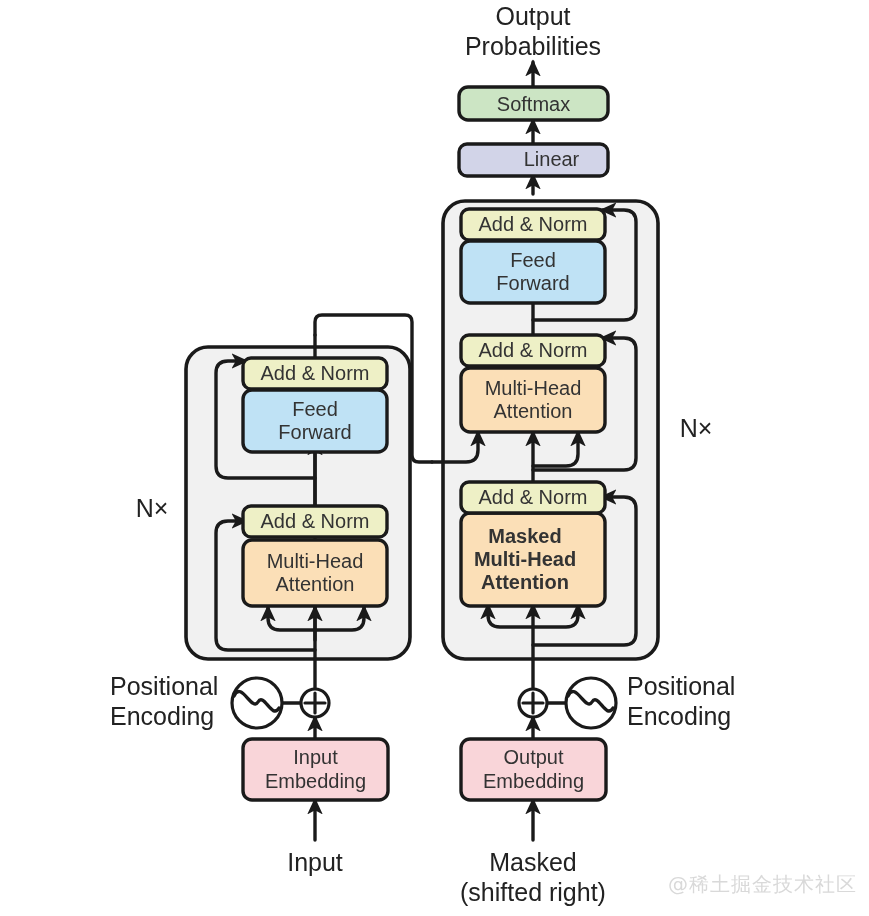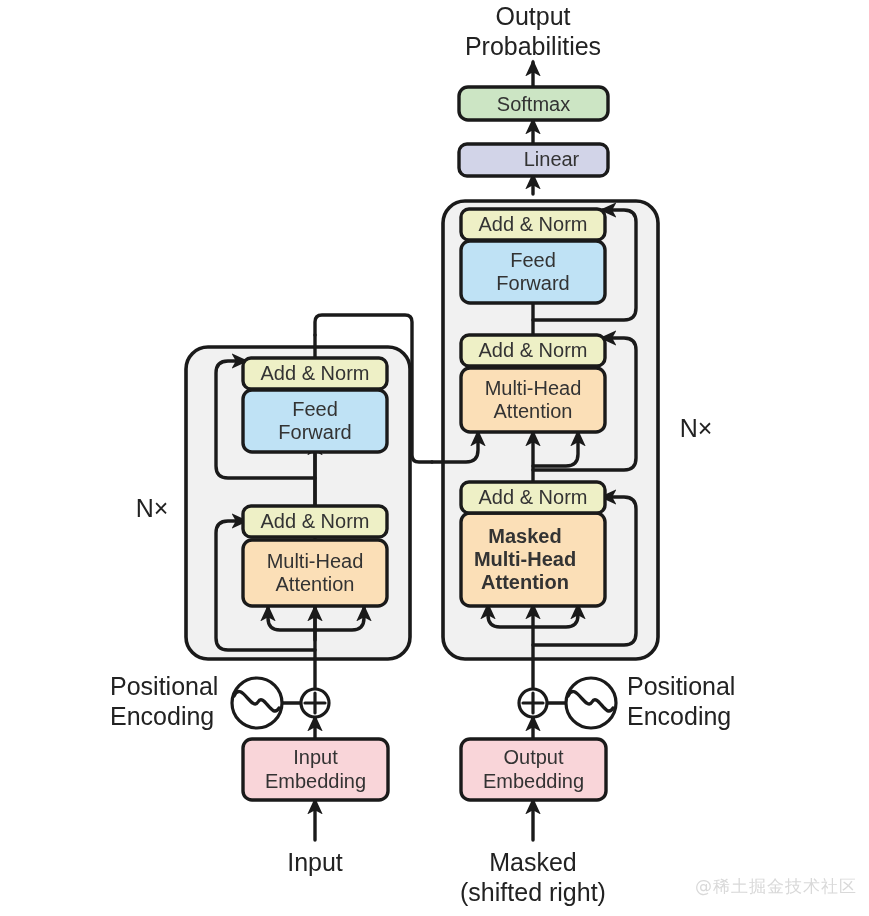--- a/index.html
+++ b/index.html
@@ -2,21 +2,21 @@
 <html><head>
 <meta charset="utf-8">
 <style>
   html,body{margin:0;padding:0;background:#ffffff;}
   body{width:869px;height:916px;position:relative;overflow:hidden;
        font-family:"Liberation Sans","DejaVu Sans",sans-serif;color:#1a1a1a;}
   #diagram{position:absolute;left:0;top:0;width:869px;height:916px;}
   .txt{position:absolute;white-space:pre;text-align:center;line-height:1.18;color:#222;}
   .nx{font-size:25px;}
   .plain{font-size:25px;}
-  .watermark{position:absolute;right:12px;bottom:18px;font-size:17px;color:#d9d9d9;
+  .watermark{position:absolute;right:12px;bottom:18px;font-size:20px;color:#d9d9d9;
              font-family:"DejaVu Sans","Liberation Sans",sans-serif;letter-spacing:1px;
              white-space:nowrap;}
   .boxlabel{position:absolute;display:flex;align-items:center;justify-content:center;
             text-align:center;font-size:20px;color:#333;pointer-events:none;
             white-space:pre;line-height:1.16;}
 </style>
 </head>
 <body>
 
 <svg id="diagram" viewBox="0 0 869 916">

